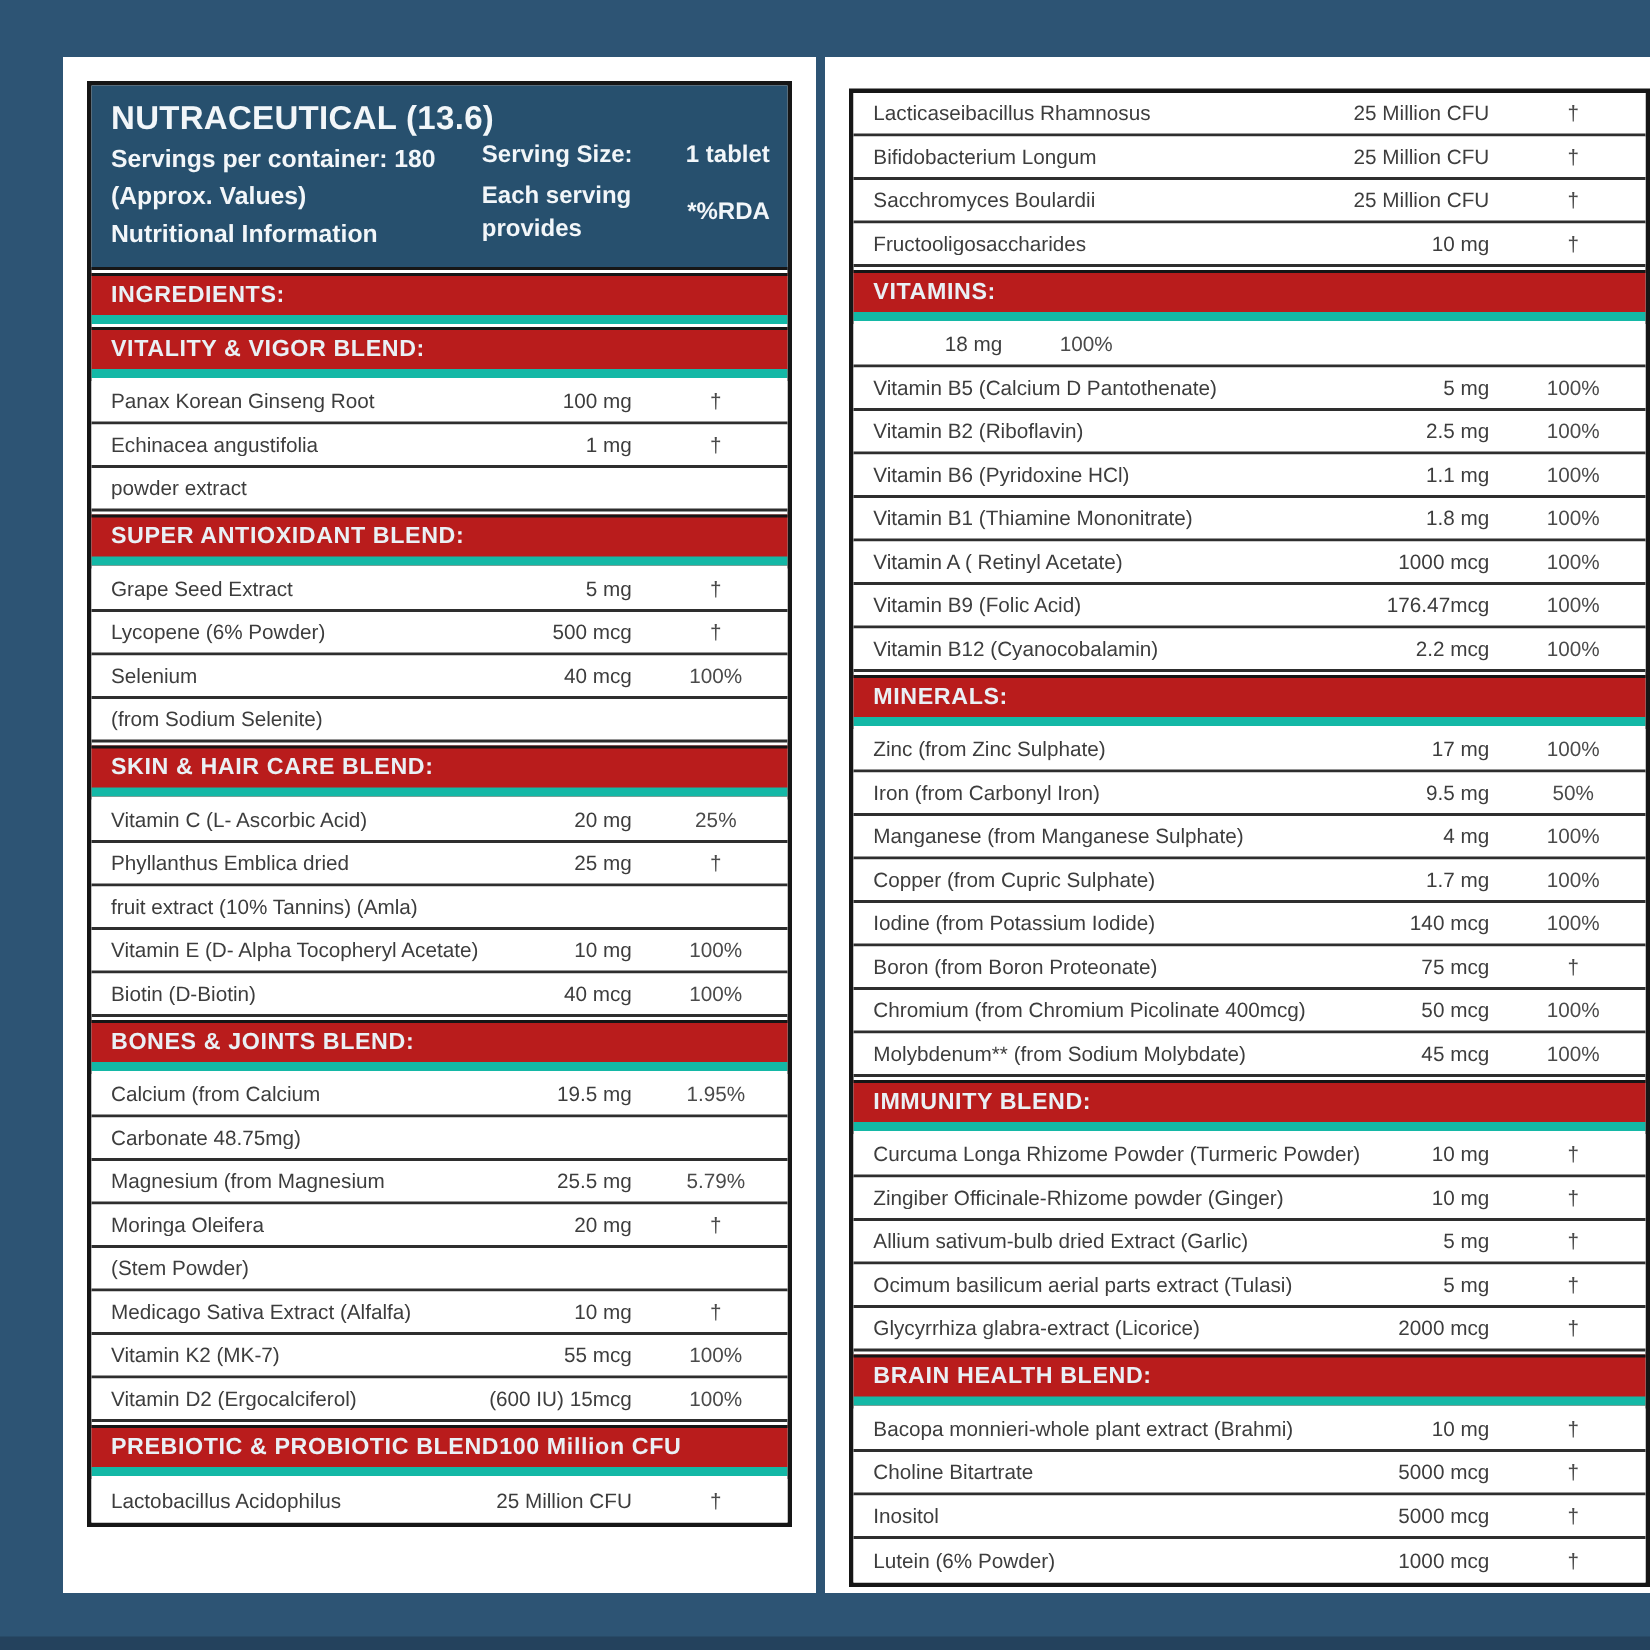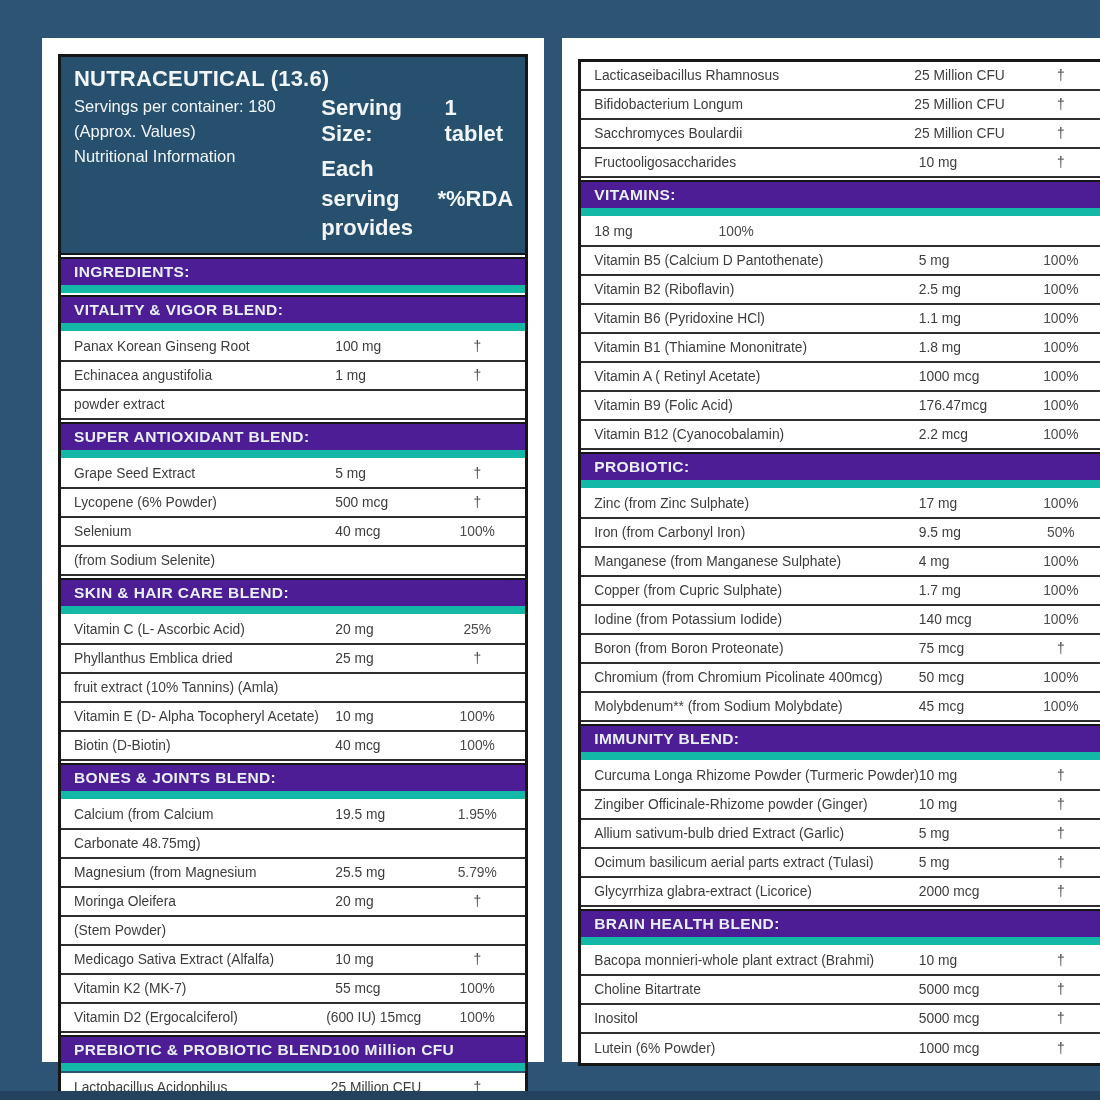--- a/index.html
+++ b/index.html
@@ -6,59 +6,59 @@
   body{
     width:1100px;height:1100px;overflow:hidden;position:relative;
     background:#2d5474;
     font-family:"Liberation Sans","DejaVu Sans",sans-serif;
   }
   .bottom-strip{
     position:absolute;left:0;bottom:0;width:1100px;height:9px;background:#24425d;
   }
   .panels{
     position:absolute;top:38px;left:42px;width:1016px;height:1024px;
-    display:flex;gap:18px;
+    display:flex;gap:6px;
   }
   .panel{
     background:#ffffff;flex:1;box-sizing:border-box;padding:16px;
   }
   .panel.right{padding-top:21px;}
   .ntable{
     border:3px solid #161616;box-sizing:border-box;width:100%;
   }
   
   .head-block{
     background:#27506e;color:#f2f6f9;border-bottom:2px solid #161616;
     padding:9px 12px 10px 13px;
   }
   .head-title{font-size:22px;font-weight:bold;letter-spacing:.2px;margin-bottom:2px;}
   .head-flex{display:flex;margin-top:2px;}
-  .head-left{flex:1;font-size:16.5px;font-weight:normal;line-height:1.5;}
-  .head-right{width:192px;font-size:22px;font-weight:bold;}
+  .head-left{flex:1;font-size:16.5px;font-weight:bold;line-height:1.5;}
+  .head-right{width:192px;font-size:16px;font-weight:bold;}
   .hr-row1{display:flex;justify-content:space-between;margin-top:1px;}
   .hr-row2{display:flex;margin-top:7px;}
   .each-serving{width:104px;text-align:left;line-height:1.35;}
   .rda-head{margin-left:auto;align-self:center;}
   
   .bar{
-    background:#4c1d95;color:#e9f0f5;font-weight:bold;font-size:15.5px;
+    background:#b91c1c;color:#e9f0f5;font-weight:bold;font-size:15.5px;
     letter-spacing:.4px;height:26px;line-height:26px;
-    border-top:2px solid #161616;border-bottom:8px solid #14b8a6;
+    border-top:2px solid #161616;border-bottom:6px solid #14b8a6;
     margin:2px 0;padding:0 13px;display:flex;white-space:nowrap;
   }
   .bar-value{margin-left:auto;margin-right:58px;}
   
   .row{
     display:flex;align-items:center;height:29px;box-sizing:border-box;
     border-bottom:2px solid #2e2e2e;background:#ffffff;
     font-size:13.8px;color:#3d3d3d;padding:0 0 0 13px;white-space:nowrap;
   }
   .row:last-child{border-bottom:none;}
   .cell-name{flex:1;overflow:hidden;}
-  .cell-amt{flex:0 0 auto;min-width:86px;text-align:left;padding-right:12px;}
+  .cell-amt{flex:0 0 auto;min-width:86px;text-align:right;padding-right:12px;}
   .cell-rda{flex:0 0 88px;text-align:center;color:#4a4a4a;padding-right:4px;}
 </style>
 </head>
 <body>
 
 <div class="panels">
 
   <div class="panel left">
     <div class="ntable">
       <div class="head-block">
@@ -269,21 +269,21 @@
             <span class="cell-name">Vitamin B9 (Folic Acid)</span>
             <span class="cell-amt">176.47mcg</span>
             <span class="cell-rda">100%</span>
           </div>
           <div class="row">
             <span class="cell-name">Vitamin B12 (Cyanocobalamin)</span>
             <span class="cell-amt">2.2 mcg</span>
             <span class="cell-rda">100%</span>
           </div>
           <div class="bar">
-            <span class="bar-title">PROBIOTIC:</span>
+            <span class="bar-title">MINERALS:</span>
           </div>
           <div class="row">
             <span class="cell-name">Zinc (from Zinc Sulphate)</span>
             <span class="cell-amt">17 mg</span>
             <span class="cell-rda">100%</span>
           </div>
           <div class="row">
             <span class="cell-name">Iron (from Carbonyl Iron)</span>
             <span class="cell-amt">9.5 mg</span>
             <span class="cell-rda">50%</span>

